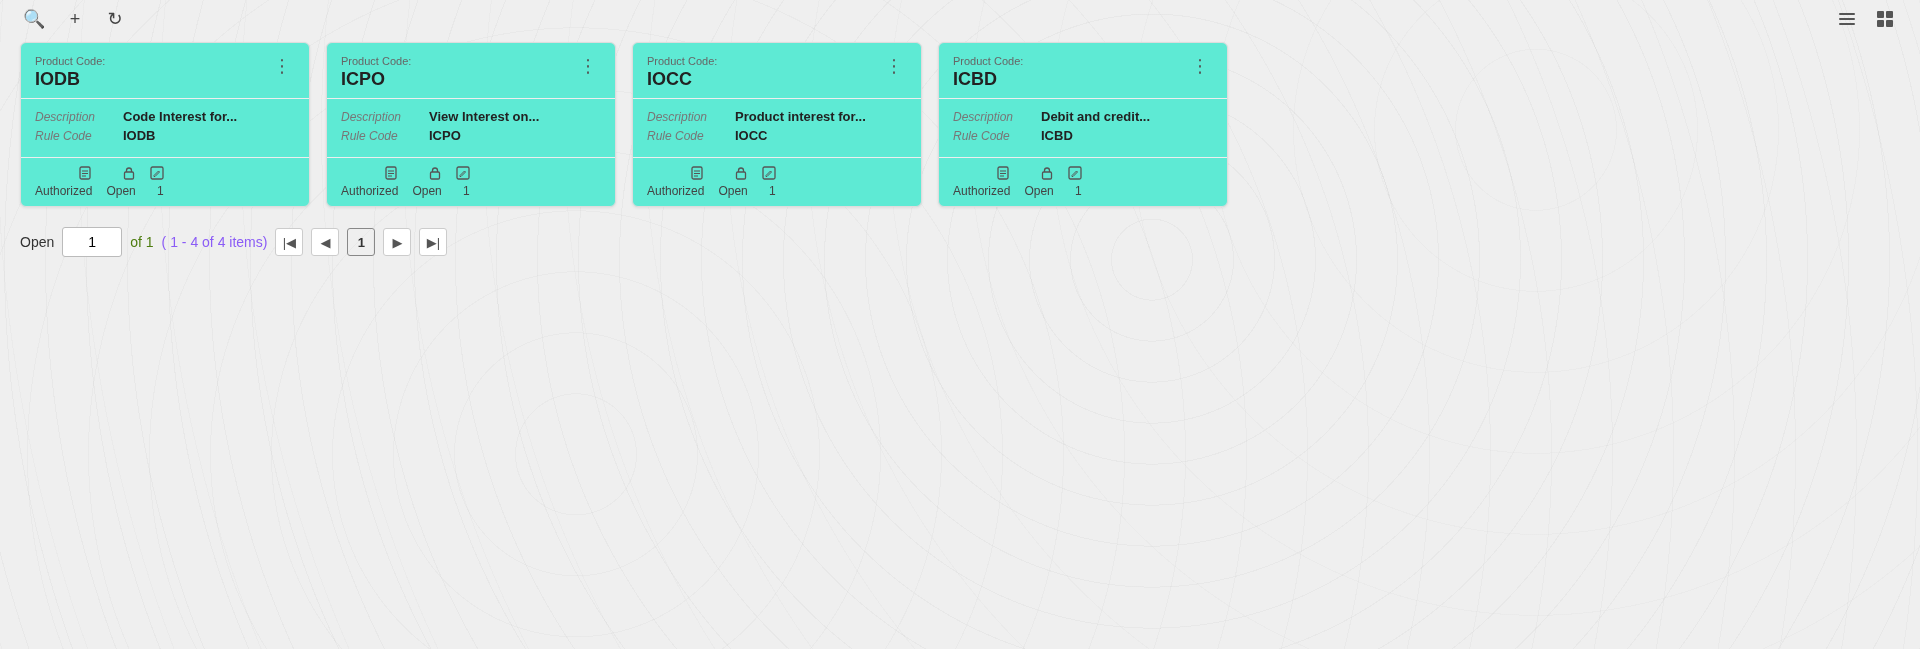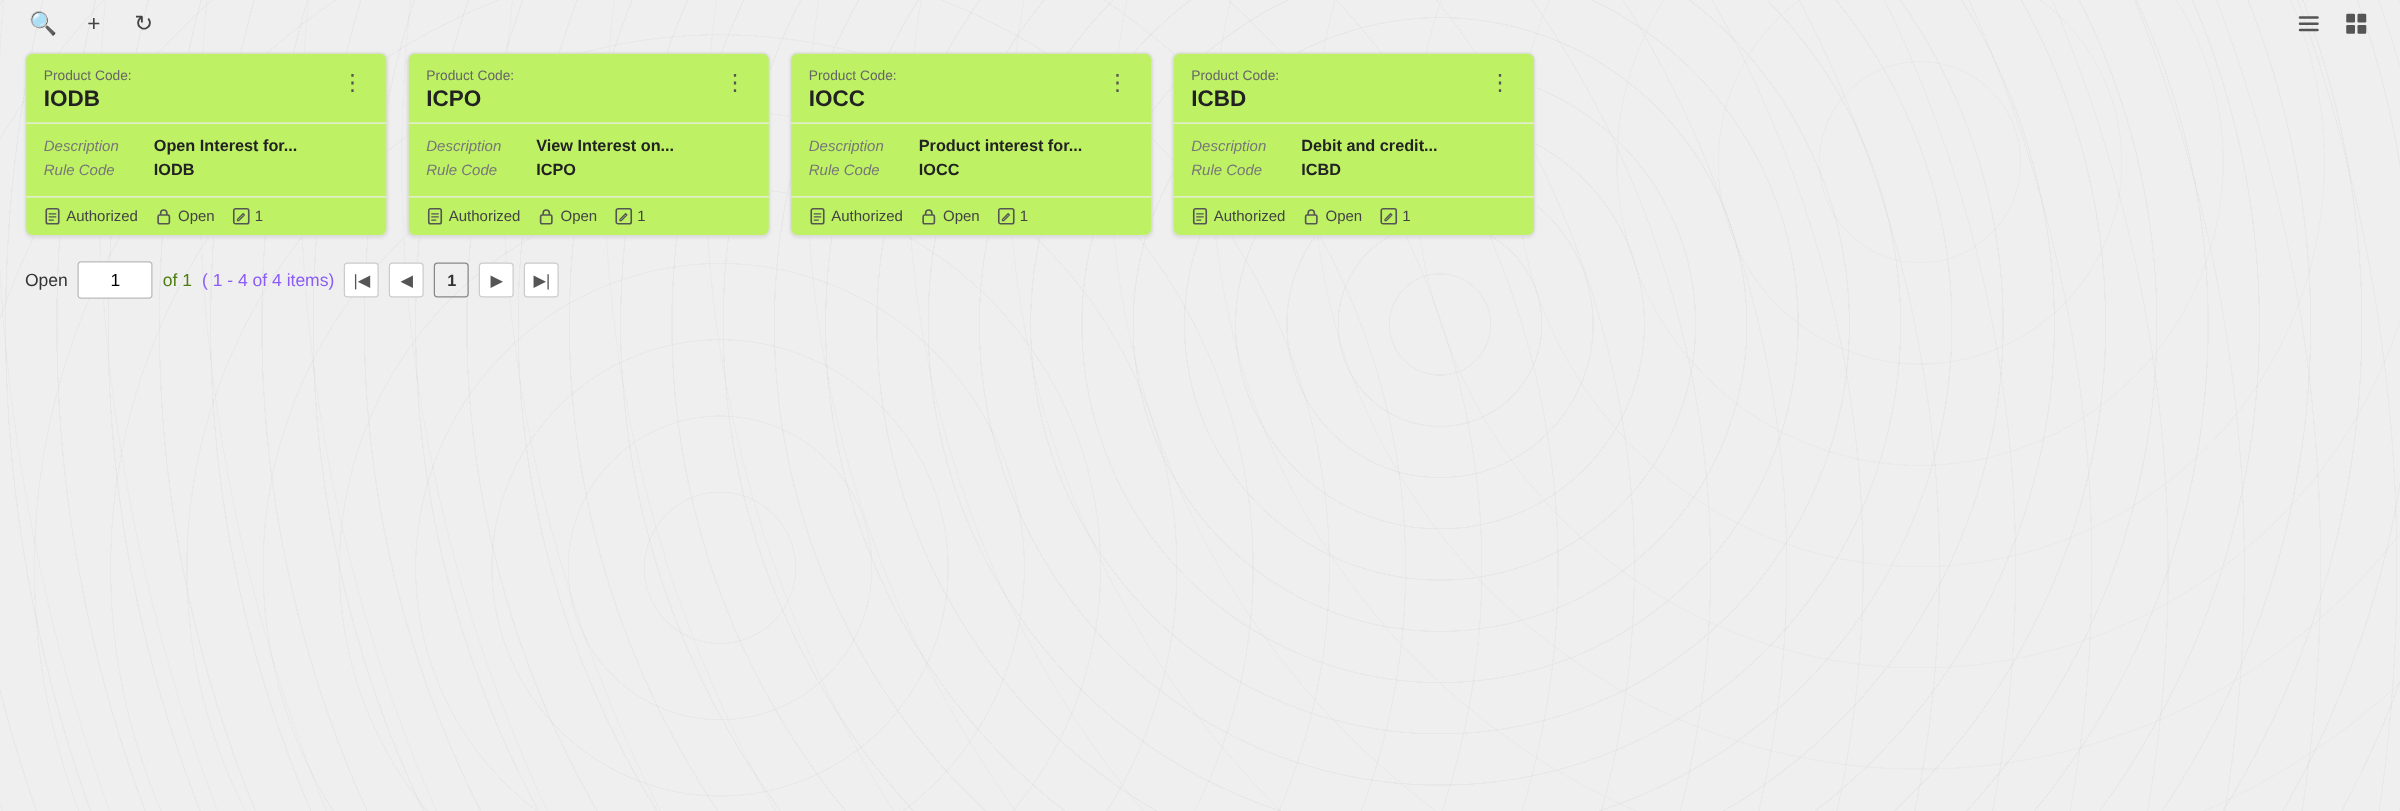--- a/index.html
+++ b/index.html
@@ -117,21 +117,21 @@
 
     
     .cards-area {
       padding: 0 20px;
       display: flex;
       gap: 16px;
       flex-wrap: nowrap;
     }
 
     .card {
-      background: #bef264;
+      background: #5eead4;
       border: 1px solid #ddd;
       border-radius: 6px;
       width: 290px;
       min-width: 290px;
       box-shadow: 0 1px 3px rgba(0,0,0,0.08);
     }
 
     .card-header {
       display: flex;
       align-items: flex-start;
@@ -194,20 +194,21 @@
       gap: 14px;
       padding: 8px 14px;
     }
 
     .card-status-item {
       display: flex;
       align-items: flex-end;
       gap: 4px;
       font-size: 12px;
       color: #444;
+      flex-direction: column;
     }
 
     
     .pagination-area {
       display: flex;
       align-items: center;
       padding: 20px 20px;
       gap: 8px;
     }
 
@@ -307,21 +308,21 @@
     <div class="card-header">
       <div>
         <div class="card-product-code-label">Product Code:</div>
         <div class="card-product-code-value">IODB</div>
       </div>
       <button class="card-menu-btn">⋮</button>
     </div>
     <div class="card-body">
       <div class="card-field-row">
         <span class="card-field-label">Description</span>
-        <span class="card-field-value">Open Interest for...</span>
+        <span class="card-field-value">Code Interest for...</span>
       </div>
       <div class="card-field-row">
         <span class="card-field-label">Rule Code</span>
         <span class="card-field-value">IODB</span>
       </div>
     </div>
     <div class="card-footer">
       <div class="card-status-item">
         <svg width="14" height="14" viewBox="0 0 14 14" fill="none" xmlns="http://www.w3.org/2000/svg">
           <rect x="2" y="1" width="10" height="12" rx="1.5" stroke="#555" stroke-width="1.3" fill="none"></rect>

